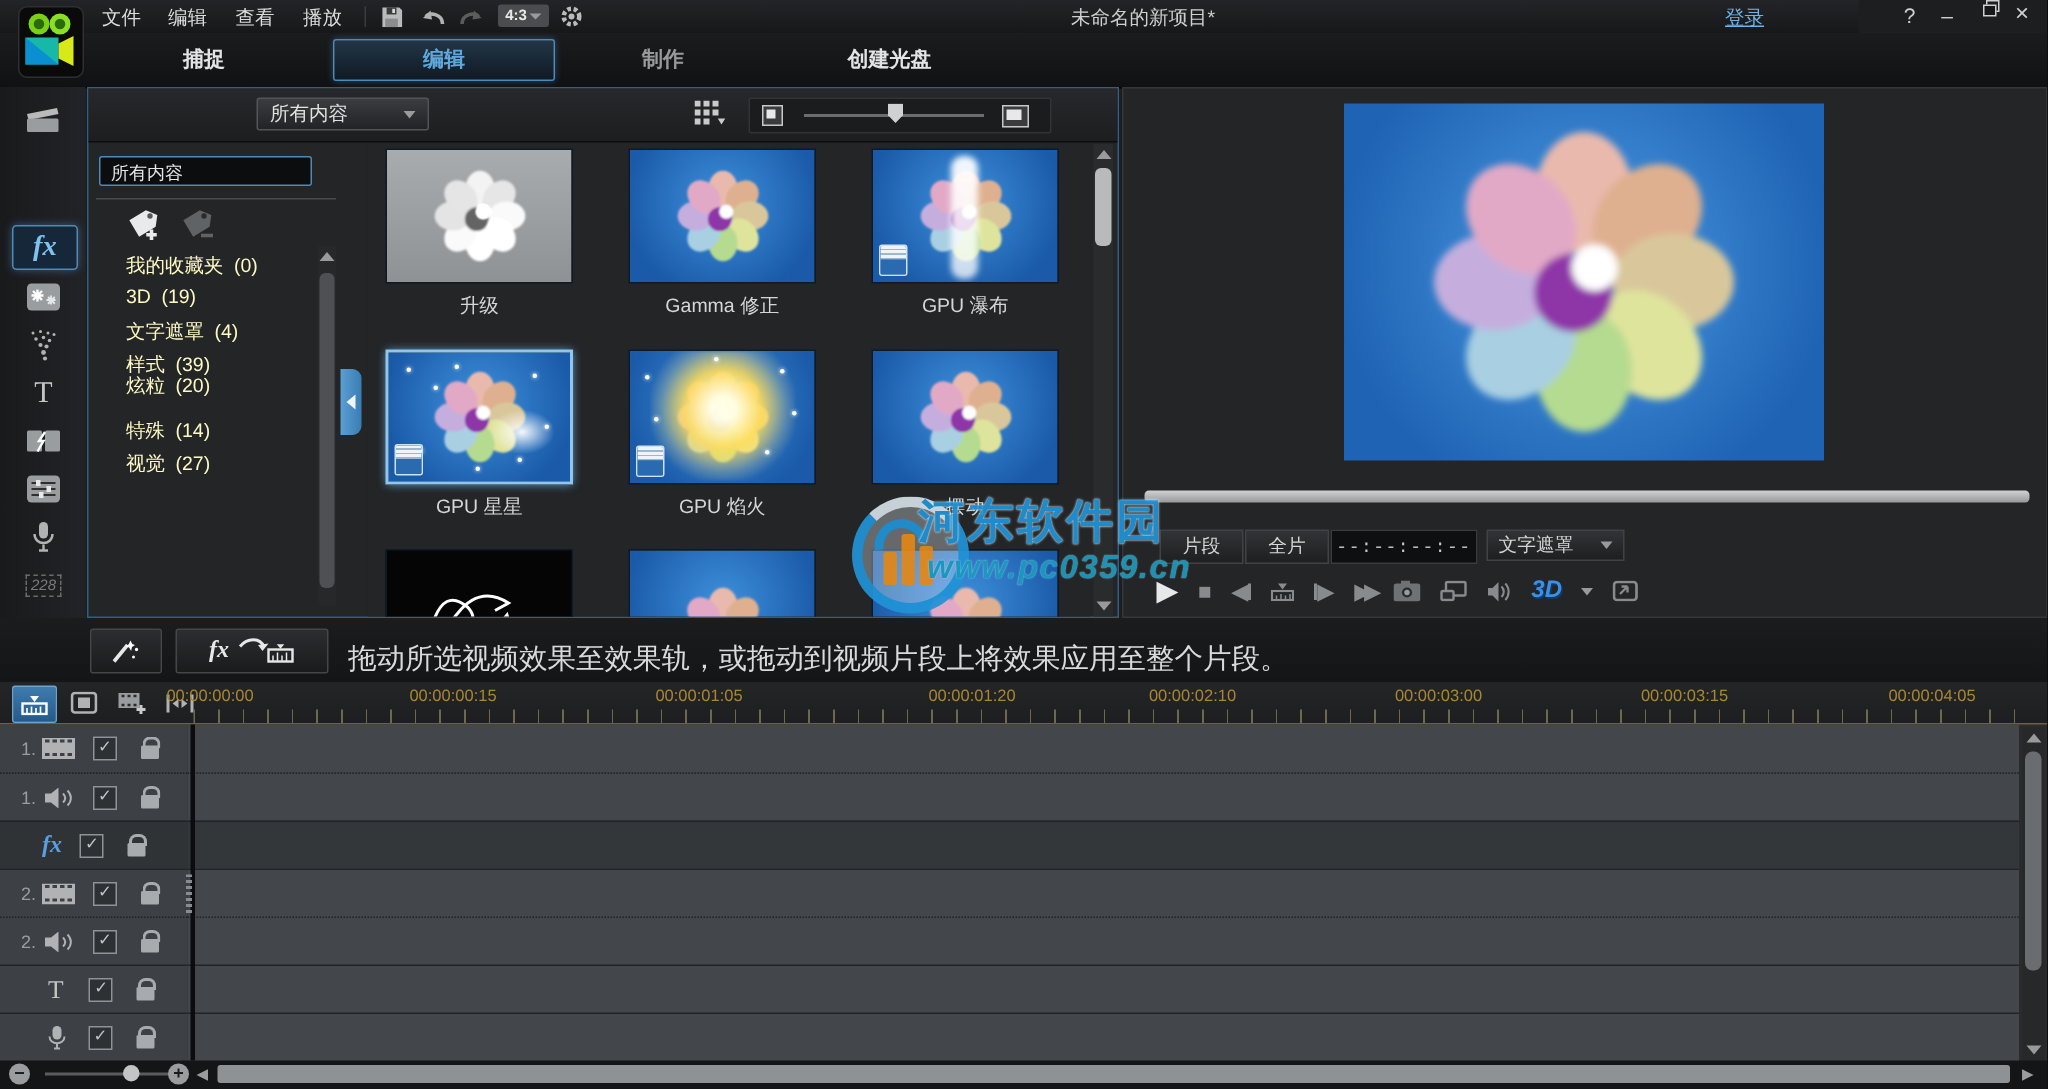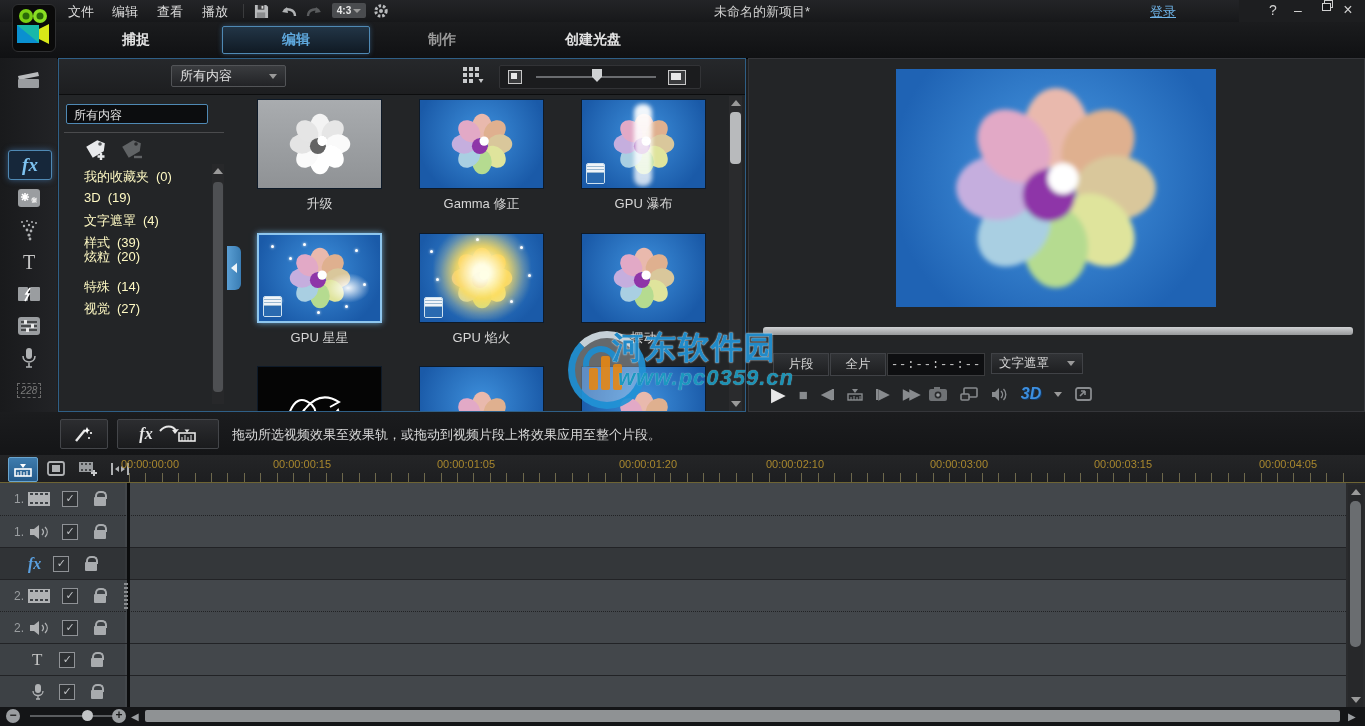--- a/index.html
+++ b/index.html
@@ -79,21 +79,21 @@
   .gridscroll .thumbv{position:absolute;left:1px;top:16px;width:11px;height:52px;background:#b8babc;border-radius:4px;}
   
   .waterfall{position:absolute;left:52px;top:4px;width:18px;height:82px;background:linear-gradient(rgba(255,255,255,.95),rgba(255,255,255,.75));filter:blur(2px);border-radius:8px;}
   .stars i{position:absolute;width:3px;height:3px;background:#fff;border-radius:50%;box-shadow:0 0 3px #fff;}
   .glow{position:absolute;right:10px;bottom:18px;width:44px;height:30px;background:radial-gradient(rgba(255,255,255,.95),rgba(255,255,255,0) 70%);}
   .burst{position:absolute;left:14px;top:0px;width:96px;height:86px;background:radial-gradient(circle at 50% 45%,rgba(255,255,230,.98) 12%,rgba(255,220,90,.9) 38%,rgba(255,230,140,.25) 62%,rgba(255,255,255,0) 75%);filter:blur(1px);}
   
   .statusrow{position:absolute;left:0;top:412px;width:1365px;height:43px;background:linear-gradient(#1b1c1e,#141517);}
   .sbtn{position:absolute;top:7px;height:28px;background:linear-gradient(#2c2d30,#1a1b1d);border:1px solid #44464a;border-radius:2px;
      display:flex;align-items:center;justify-content:center;gap:4px;color:#e8e8e8;}
-  .hint{position:absolute;left:232px;top:14px;font-size:13px;color:#dadada;}
+  .hint{position:absolute;left:232px;top:14px;font-size:19px;color:#dadada;}
   
   .preview{position:absolute;left:748px;top:58px;width:617px;height:354px;background:#232527;border:1px solid #35363a;box-sizing:border-box;}
   .screen{position:absolute;left:147px;top:10px;width:320px;height:238px;background:radial-gradient(circle at 50% 45%,#4a9be4,#1f63b4 80%);}
   .seekbar{position:absolute;left:14px;top:268px;width:590px;height:8px;background:linear-gradient(#d0d2d4,#96989a);border-radius:3px;}
   .pvbtn{position:absolute;top:294px;height:21px;background:linear-gradient(#313336,#1e1f21);border:1px solid #404246;color:#d6d6d6;font-size:12.5px;
      display:flex;align-items:center;justify-content:center;}
   .timecode{position:absolute;left:138px;top:294px;width:96px;height:21px;background:#0e0f11;border:1px solid #3a3b3d;color:#c8c8c8;
      font-family:"Liberation Mono","DejaVu Sans Mono",monospace;font-size:12px;letter-spacing:1px;display:flex;align-items:center;justify-content:center;}
   .fitdd{position:absolute;left:242px;top:294px;width:92px;height:21px;background:linear-gradient(#313336,#1e1f21);border:1px solid #404246;color:#d6d6d6;
      font-size:12.5px;display:flex;align-items:center;justify-content:space-between;padding:0 7px;box-sizing:border-box;}
@@ -588,21 +588,21 @@
             <path d="M16 9v6M13 12h6" stroke="#c8cacc" stroke-width="2"></path>
           </svg>
       </div>
       <div class="tlicon" style="left:106px">
         <svg width="20" height="14" viewBox="0 0 20 14">
             <path d="M2 1v12M18 1v12" stroke="#b0b2b4" stroke-width="2"></path>
             <path d="M9 4L5 7l4 3zM11 4l4 3-4 3z" fill="#b0b2b4"></path>
           </svg>
       </div>
 
-      <span class="rlabel" style="left:150px">00:00:00:00</span>
+      <span class="rlabel" style="left:140px">00:00:00:00</span>
       <span class="rlabel" style="left:302px">00:00:00:15</span>
       <span class="rlabel" style="left:466px">00:00:01:05</span>
       <span class="rlabel" style="left:648px">00:00:01:20</span>
       <span class="rlabel" style="left:795px">00:00:02:10</span>
       <span class="rlabel" style="left:959px">00:00:03:00</span>
       <span class="rlabel" style="left:1123px">00:00:03:15</span>
       <span class="rlabel" style="left:1288px">00:00:04:05</span>
       <div class="ticks"></div>
     </div>
     <div class="goldline"></div>

